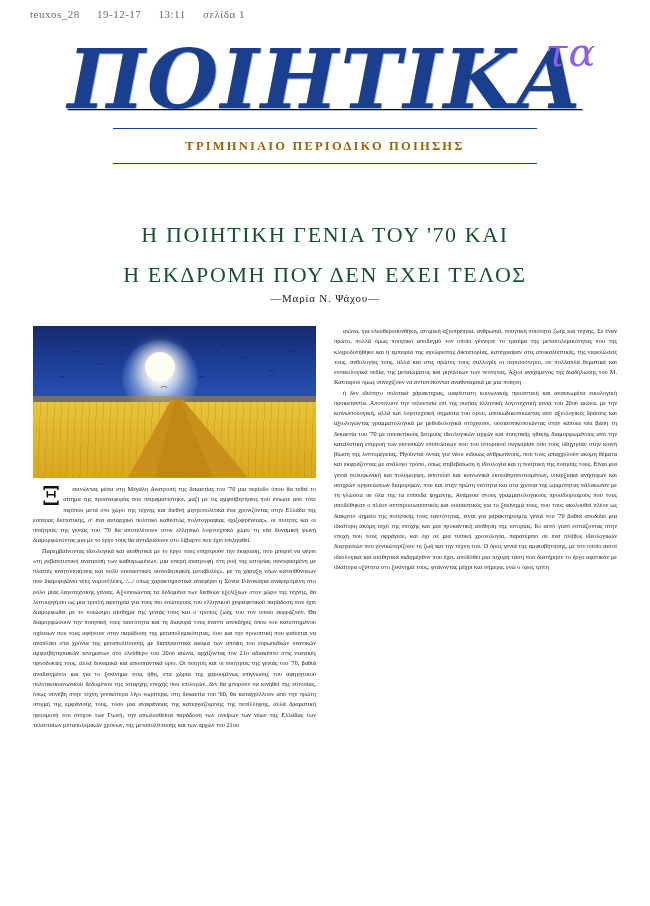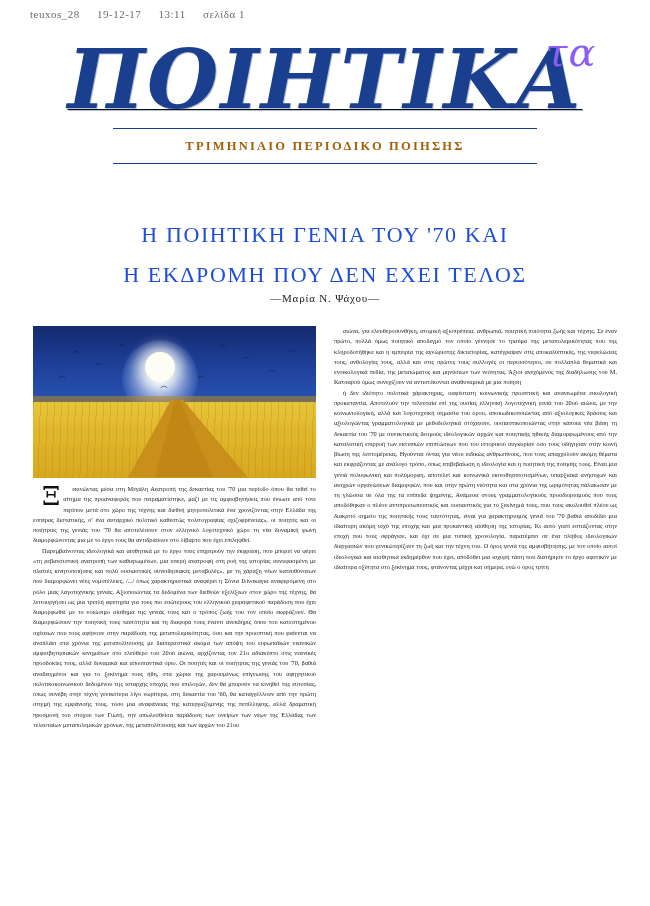--- a/index.html
+++ b/index.html
@@ -96,21 +96,21 @@
     position: absolute;
     top: 218px;
     left: 0;
     width: 650px;
     text-align: center;
   }
   .art-title {
     font-family: "Liberation Serif", serif;
     font-size: 22px;
     letter-spacing: 1.6px;
-    color: #1d4ed8;
+    color: #14532d;
     line-height: 1.55;
   }
   .byline {
     font-size: 11px;
     letter-spacing: 0.8px;
     color: #222;
   }
 
   
   .columns {

